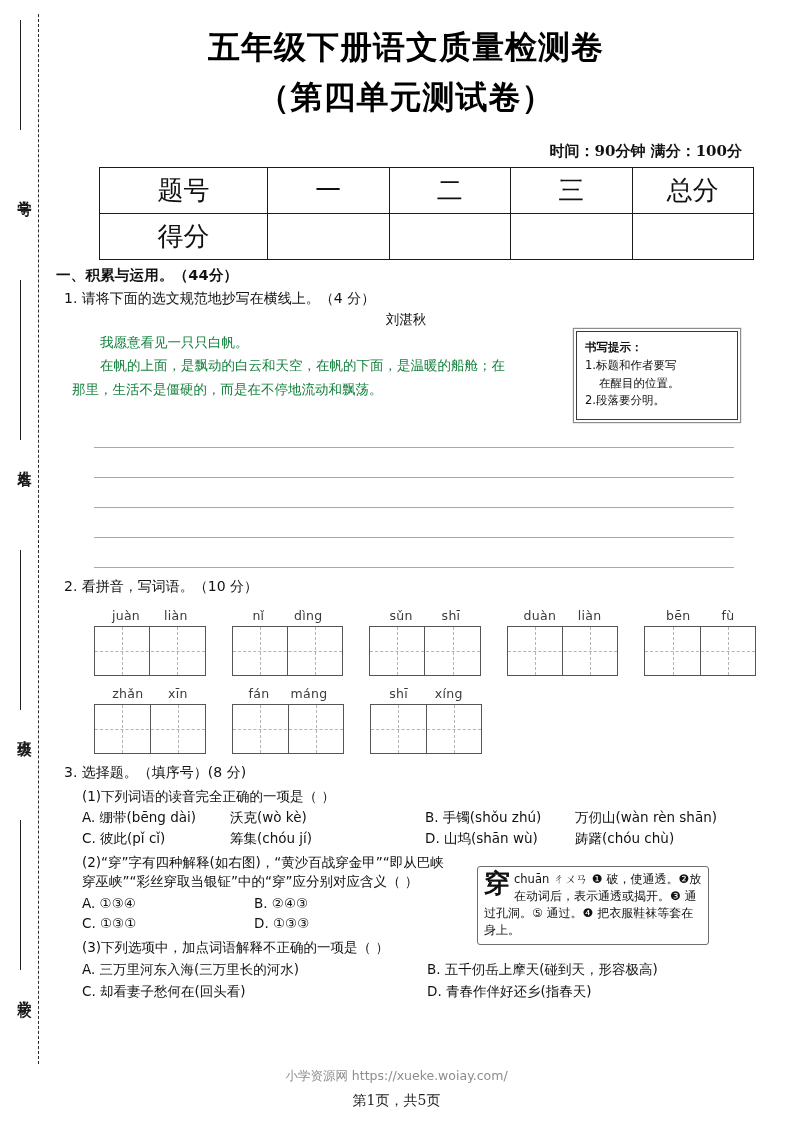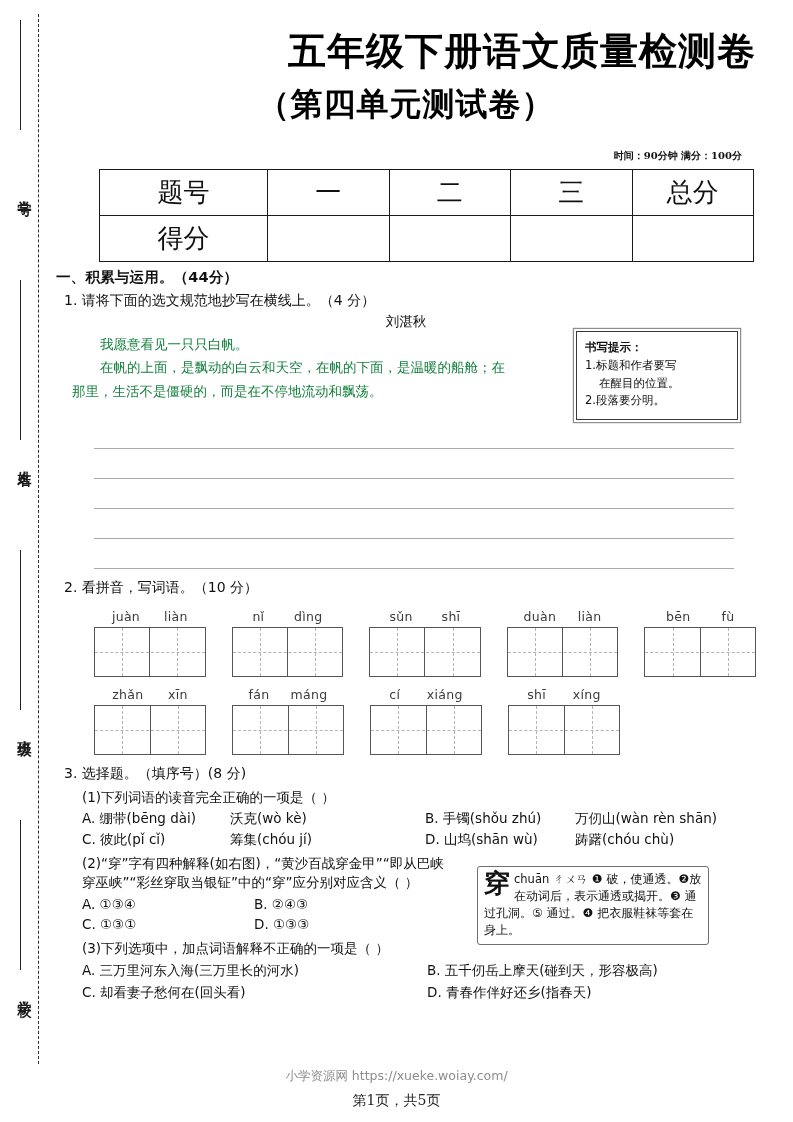--- a/index.html
+++ b/index.html
@@ -50,43 +50,43 @@
   .page {
     position: absolute;
     left: 56px;
     top: 0;
     width: 700px;
     height: 1122px;
   }
 
   .title {
     margin-top: 30px;
-    text-align: right;
+    text-align: center;
     font-family: "DejaVu Serif", "Liberation Serif", serif;
     font-weight: bold;
-    font-size: 38px;
+    font-size: 32px;
     letter-spacing: 1px;
     line-height: 1.12;
     color: #000;
   }
   .subtitle {
     text-align: center;
     font-family: "DejaVu Serif", "Liberation Serif", serif;
     font-weight: bold;
     font-size: 32px;
     letter-spacing: 1px;
     margin-top: 10px;
     color: #000;
   }
 
   .meta-line {
     margin-top: 22px;
     text-align: right;
     padding-right: 14px;
-    font-size: 10px;
+    font-size: 15px;
     font-weight: bold;
     font-family: "DejaVu Serif", "Liberation Serif", serif;
   }
 
   
   table.score {
     margin-top: 6px;
     margin-left: 43px;
     border-collapse: collapse;
     width: 655px;
@@ -410,30 +410,20 @@
           <span>fán</span>
           <span>máng</span>
         </div>
         <div class="pybox">
             <div class="half"></div>
             <div class="half"></div>
           </div>
       </div>
       <div class="pycell">
         <div class="pytext">
-          <span>cí</span>
-          <span>xiáng</span>
-        </div>
-        <div class="pybox">
-            <div class="half"></div>
-            <div class="half"></div>
-          </div>
-      </div>
-      <div class="pycell">
-        <div class="pytext">
           <span>shī</span>
           <span>xíng</span>
         </div>
         <div class="pybox">
             <div class="half"></div>
             <div class="half"></div>
           </div>
       </div>
     </div>
   </div>

